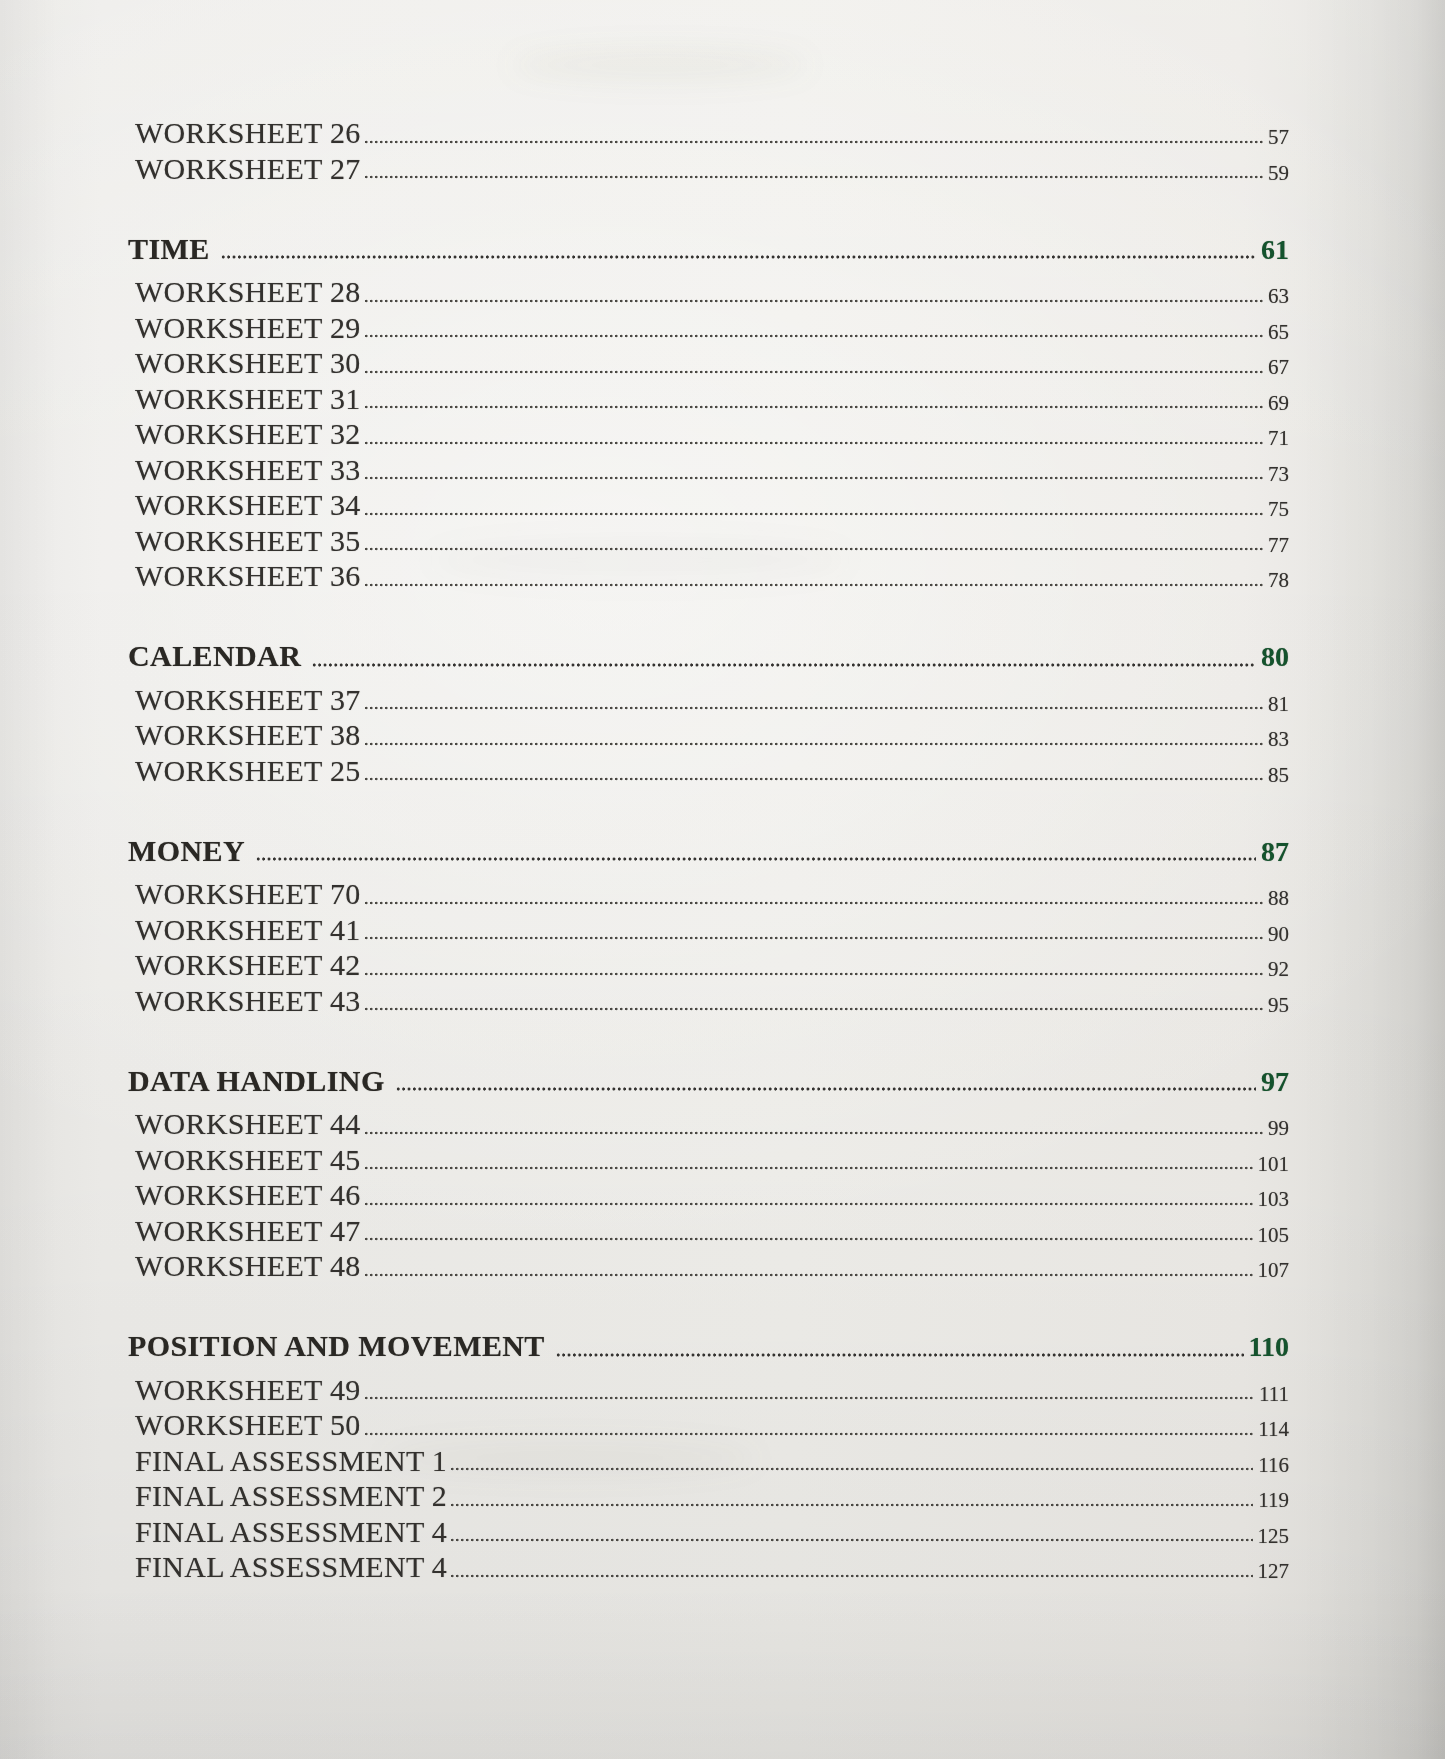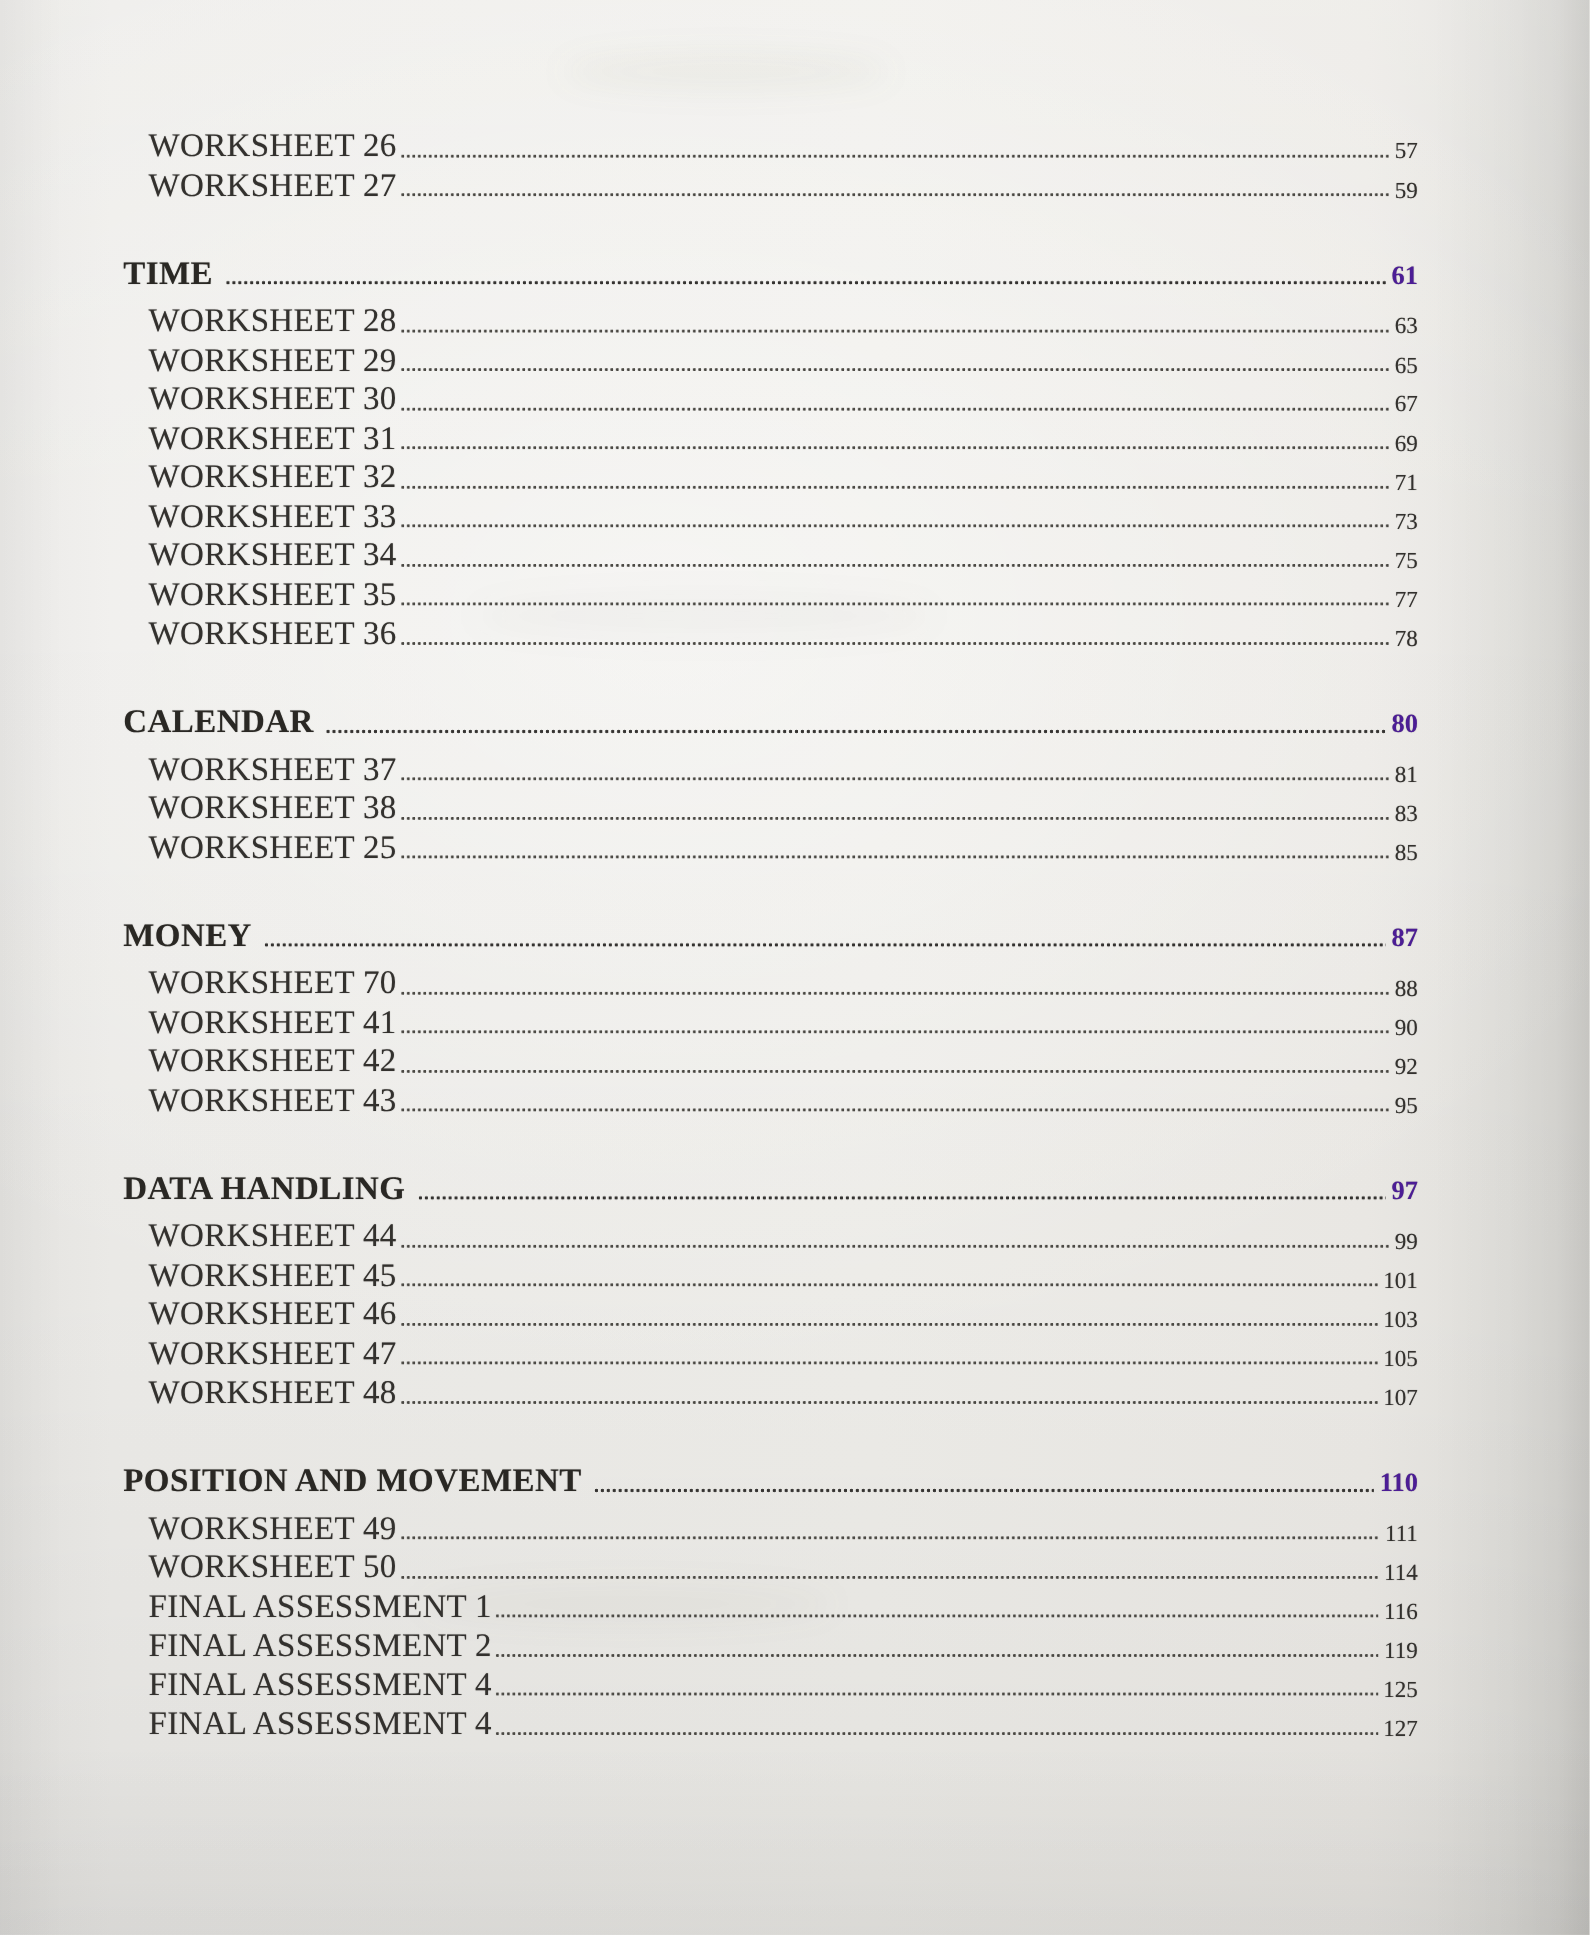--- a/index.html
+++ b/index.html
@@ -25,30 +25,30 @@
   .smudge.s3{left:380px;top:1440px;width:380px;height:36px;background:rgba(90,90,88,0.04);}
 
   .toc{position:absolute;left:112px;top:113px;width:1177px;color:#33312e;}
   .section{margin-top:40px;}
   .section.untitled{margin-top:0;}
   .row{display:flex;align-items:flex-end;height:35.5px;}
   .row.header{height:40px;margin-bottom:8px;}
   .row.entry{padding-left:23px;}
   .tlabel{font-size:30px;line-height:1.05;white-space:nowrap;letter-spacing:0.3px;
          text-shadow:0 0 1px rgba(50,48,45,0.45);}
-  .header .tlabel{font-weight:bold;letter-spacing:0.4px;color:#2a2824;}
+  .header .tlabel{font-weight:bold;letter-spacing:0.4px;color:#2a2824;margin-left:16px;}
   .leader{flex:1 1 auto;height:6px;margin:0 5px 4px 3px;
     background-image:radial-gradient(circle at 2.2px 3px, #4a4843 1.15px, rgba(74,72,67,0) 1.6px);
     background-size:5px 6px;background-repeat:repeat-x;background-position:0 0;}
   .header .leader{margin-left:11px;margin-bottom:4px;
     background-image:radial-gradient(circle at 2.2px 3px, #343230 1.35px, rgba(52,50,48,0) 1.8px);
     background-size:5.4px 6px;}
   .pagenum{font-size:21px;line-height:1.05;white-space:nowrap;
            text-shadow:0 0 1px rgba(50,48,45,0.45);}
-  .header .pagenum{font-weight:bold;font-size:24px;color:#4c1d95;}
+  .header .pagenum{font-weight:bold;font-size:28px;color:#14532d;}
 </style>
 </head>
 <body>
 
 <div class="scan-shade"></div>
 <div class="smudge s1"></div>
 <div class="smudge s2"></div>
 <div class="smudge s3"></div>
 
 <div class="toc">

